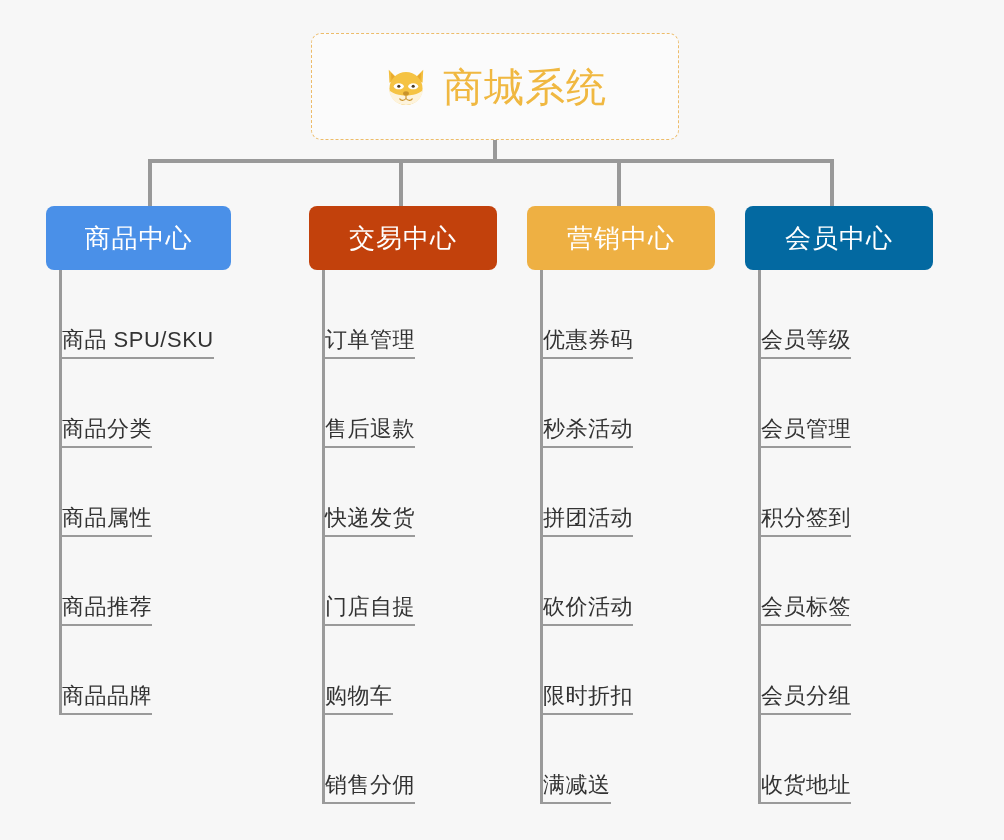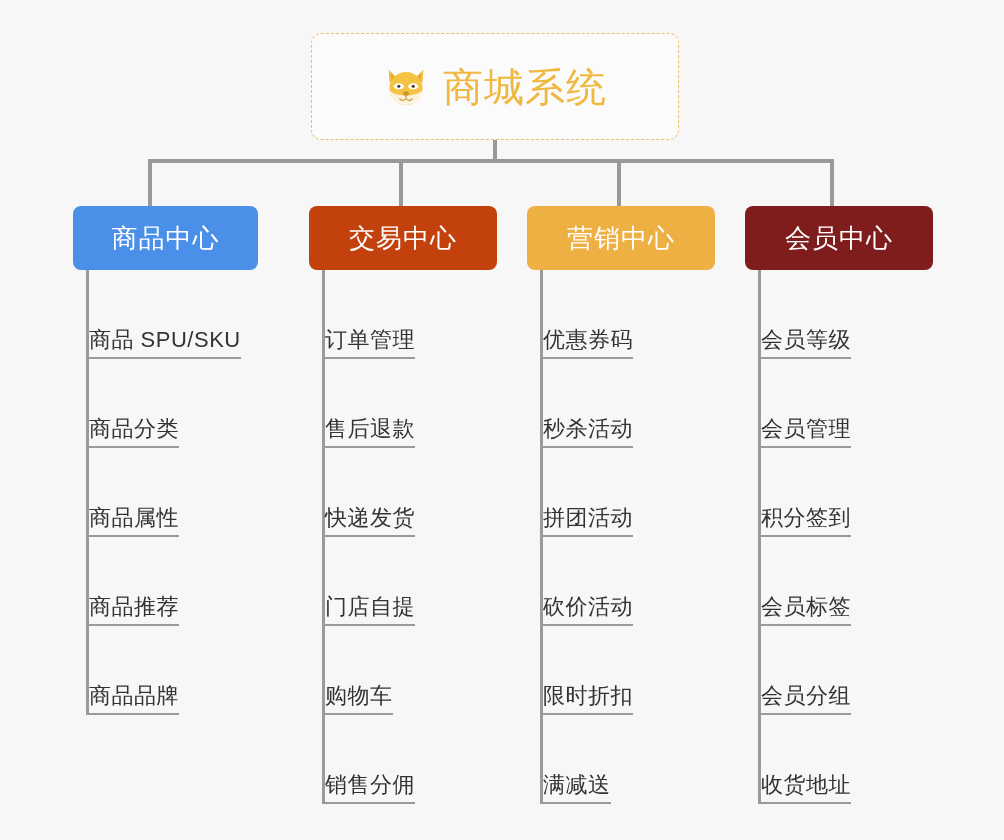--- a/index.html
+++ b/index.html
@@ -149,21 +149,21 @@
     <span class="root-title">商城系统</span>
   </div>
 
   <div class="conn conn-root-stem"></div>
   <div class="conn conn-hbar"></div>
   <div class="conn conn-drop" style="left:148px;"></div>
   <div class="conn conn-drop" style="left:399px;"></div>
   <div class="conn conn-drop" style="left:617px;"></div>
   <div class="conn conn-drop" style="left:830px;"></div>
 
-  <div class="column" style="left:73px;">
+  <div class="column" style="left:46px;">
     <div class="col-head w-1" style="background:#4a90e8;">
       <span>商品中心</span>
     </div>
     <div class="col-body">
       <div class="leaf">
           <span class="leaf-text">商品 SPU/SKU</span>
         </div>
       <div class="leaf">
           <span class="leaf-text">商品分类</span>
         </div>
@@ -225,21 +225,21 @@
       <div class="leaf">
           <span class="leaf-text">限时折扣</span>
         </div>
       <div class="leaf">
           <span class="leaf-text">满减送</span>
         </div>
     </div>
   </div>
 
   <div class="column" style="left:745px;">
-    <div class="col-head w-4" style="background:#7f1d1d;">
+    <div class="col-head w-4" style="background:#0369a1;">
       <span>会员中心</span>
     </div>
     <div class="col-body">
       <div class="leaf">
           <span class="leaf-text">会员等级</span>
         </div>
       <div class="leaf">
           <span class="leaf-text">会员管理</span>
         </div>
       <div class="leaf">

